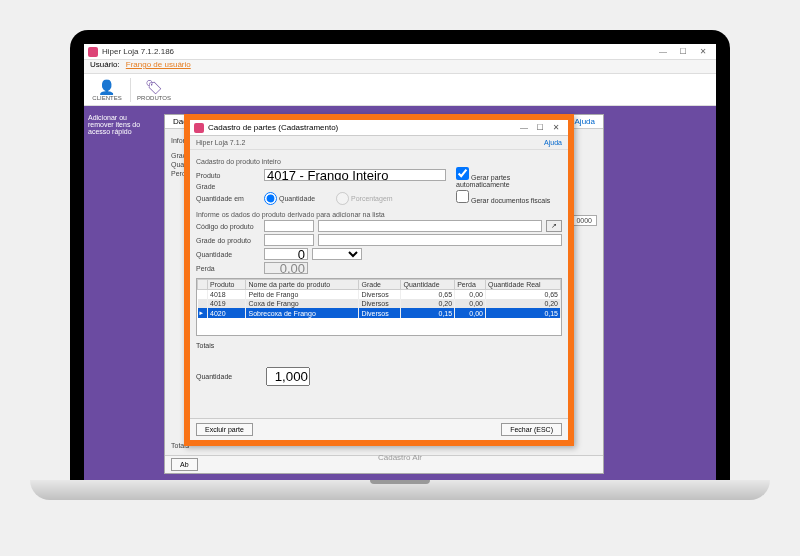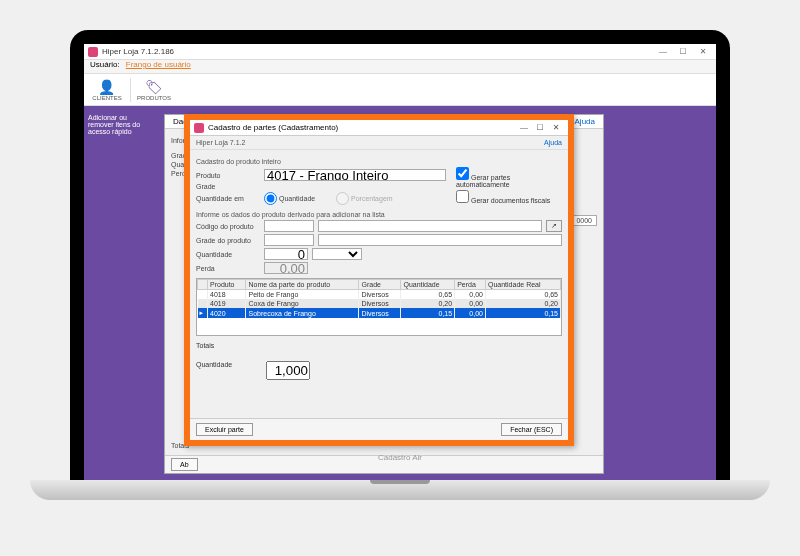--- a/index.html
+++ b/index.html
@@ -62,21 +62,21 @@
 .table-wrap { border: 1px solid #aaa; background: #fff; margin-top: 4px; height: 58px; overflow: hidden; }
 table { width: 100%; border-collapse: collapse; font-size: 7px; }
 th { background: #eee; border: 1px solid #ccc; padding: 1px 2px; text-align: left; font-weight: normal; color: #333; }
 td { border-right: 1px solid #eee; padding: 1px 2px; }
 tr.sel td { background: #0a5fd6; color: #fff; }
 tr.alt td { background: #e8e8e8; }
 td.num { text-align: right; }
 .row-marker { width: 10px; }
 
 .totals { margin-top: 6px; font-size: 7px; }
-.totals .qty-row { display: flex; align-items: flex-start; gap: 6px; margin-top: 12px; }
+.totals .qty-row { display: flex; align-items: center; gap: 6px; margin-top: 18px; }
 
 .dlg-footer { height: 22px; border-top: 1px solid #ccc; background: #f5f5f5; display: flex; align-items: center; padding: 0 6px; gap: 6px; }
 .dlg-footer .spacer { flex: 1; }
 .btn { font-size: 7px; padding: 2px 8px; border: 1px solid #999; background: #f9f9f9; }
 
 .right-cb-col { display: flex; flex-direction: column; gap: 2px; padding-left: 10px; }
 .top-form { display: flex; }
 .top-form .left-col { flex: 1; }
 
 .lookup-btn { width: 16px; height: 12px; border: 1px solid #999; background: #eee; display: flex; align-items: center; justify-content: center; font-size: 7px; }

